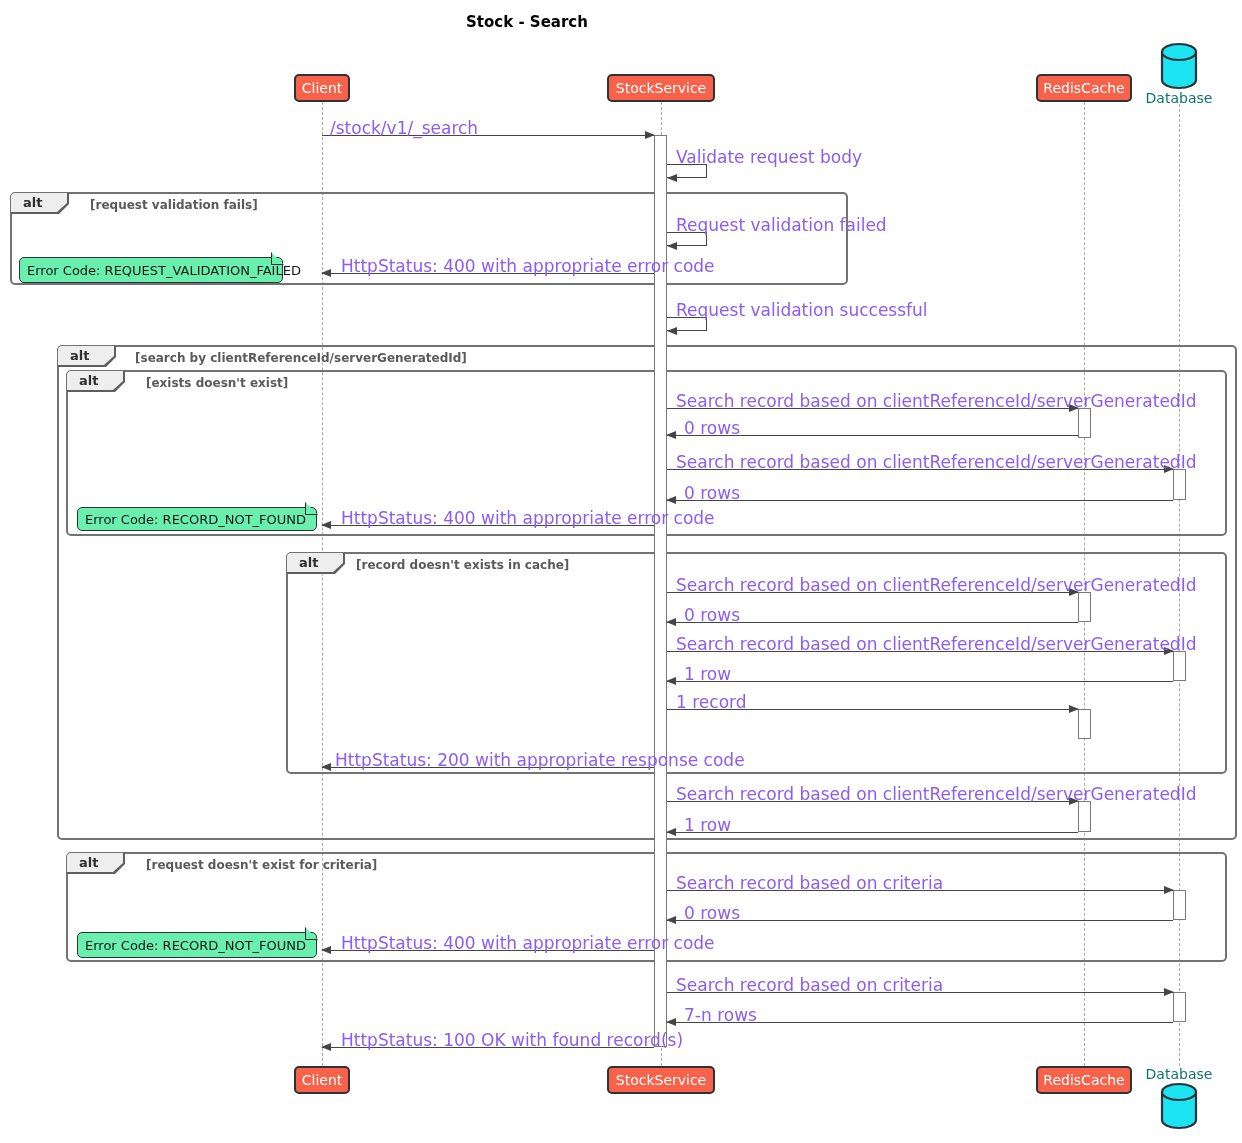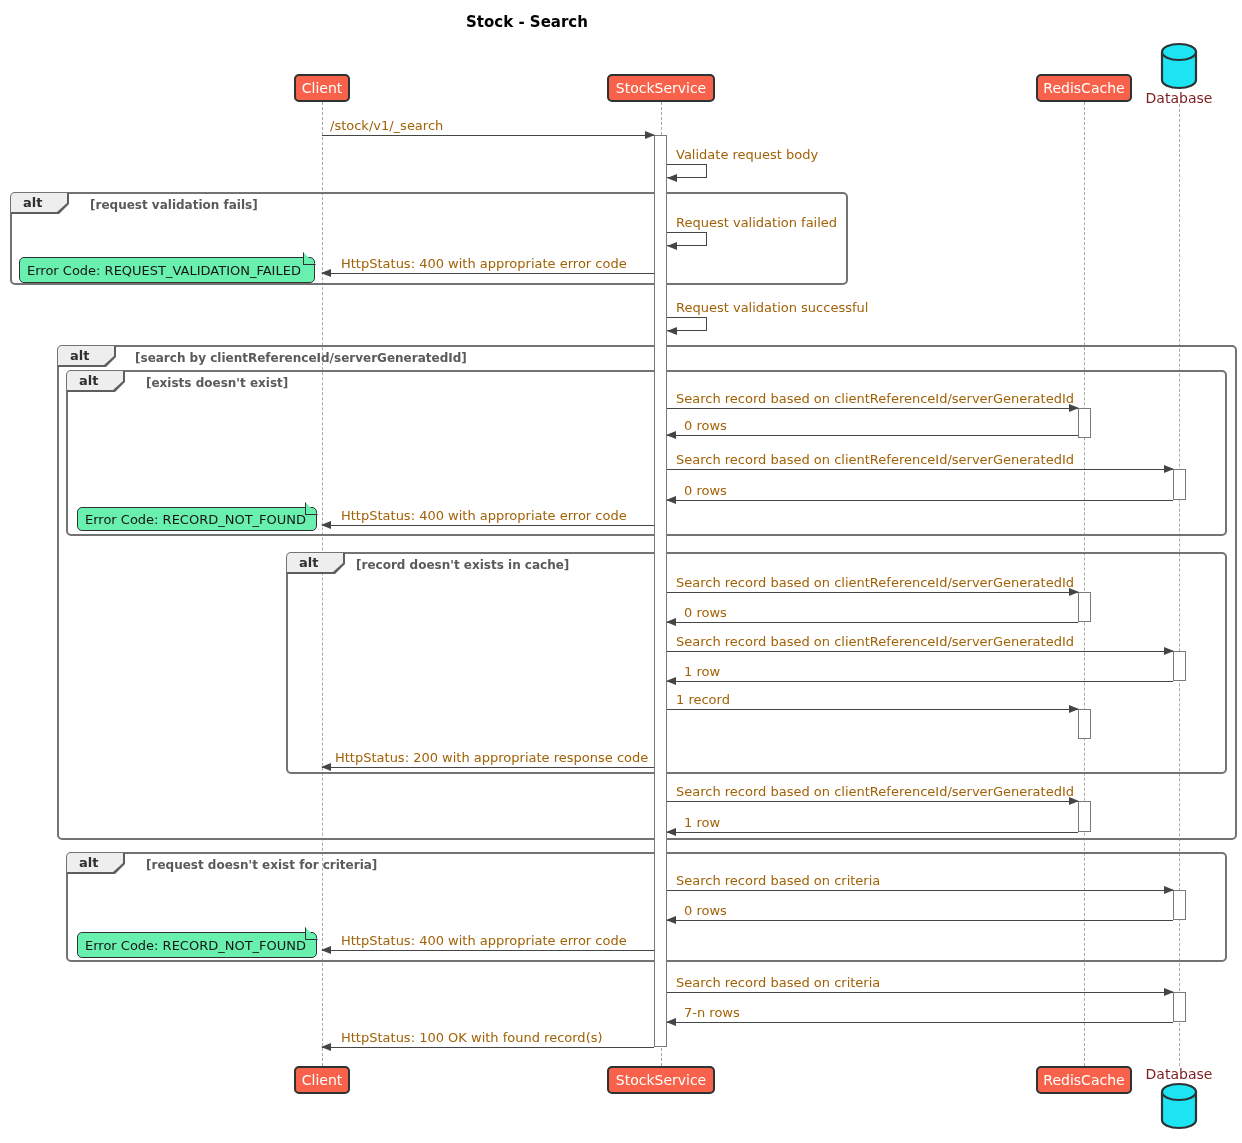--- a/index.html
+++ b/index.html
@@ -5,38 +5,38 @@
   html,body{margin:0;padding:0;background:#fff;}
   #canvas{position:relative;width:1242px;height:1143px;background:#fff;
           font-family:"DejaVu Sans","Liberation Sans",sans-serif;overflow:hidden;}
   .title{position:absolute;top:13px;left:0;width:1054px;text-align:center;
          font-size:15px;font-weight:bold;color:#000;}
   .lifeline{position:absolute;width:0;border-left:1px dashed #a9a9a9;}
   .act{position:absolute;width:13px;background:#fefefe;border:1px solid #7a7a7a;box-sizing:border-box;}
   .pbox{position:absolute;height:28px;background:#f8624a;border:2px solid #2d3235;border-radius:5px;
         color:#fff;font-size:14px;display:flex;align-items:center;justify-content:center;
         box-sizing:border-box;white-space:nowrap;}
-  .dblabel{position:absolute;width:84px;text-align:center;font-size:14px;color:#7f1d1d;}
+  .dblabel{position:absolute;width:84px;text-align:center;font-size:14px;color:#0f766e;}
   .frag{position:absolute;border:2px solid #737373;border-radius:5px;box-sizing:border-box;}
   .frag-label{position:absolute;top:-1px;left:-1px;width:58px;height:21px;}
   .frag-label .outer{position:absolute;inset:0;background:#5e5e5e;
         clip-path:polygon(0 0,100% 0,100% 52%,calc(100% - 10px) 100%,0 100%);border-top-left-radius:4px;}
   .frag-label .inner{position:absolute;left:0;top:0;width:56px;height:19px;background:#eeeeee;
         clip-path:polygon(0 0,100% 0,100% 52%,calc(100% - 10px) 100%,0 100%);border-top-left-radius:4px;}
   .frag-label .op{position:absolute;left:12px;top:2px;font-size:13px;font-weight:bold;color:#2f2f2f;}
   .guard{position:absolute;top:4px;font-size:12px;font-weight:bold;color:#5a5a5a;white-space:nowrap;}
   .line{position:absolute;height:0;border-top:1px solid #454545;}
   .arr-r::after{content:"";position:absolute;right:-1px;top:-5px;width:0;height:0;
         border-left:10px solid #454545;border-top:4px solid transparent;border-bottom:4px solid transparent;}
   .arr-l::before{content:"";position:absolute;left:-1px;top:-5px;width:0;height:0;
         border-right:10px solid #454545;border-top:4px solid transparent;border-bottom:4px solid transparent;}
   .self{position:absolute;width:40px;height:14px;border:1px solid #454545;border-left:none;box-sizing:border-box;}
   .self::before{content:"";position:absolute;left:0;bottom:-5px;width:0;height:0;
         border-right:10px solid #454545;border-top:4px solid transparent;border-bottom:4px solid transparent;}
-  .mt{position:absolute;font-size:13px;color:#a16207;white-space:nowrap;}
+  .mt{position:absolute;font-size:17px;color:#8b5cf6;white-space:nowrap;}
   .note{position:absolute;background:#69f0ae;border:1.5px solid #2d3235;border-radius:5px;
         box-sizing:border-box;font-size:13px;color:#161616;display:flex;align-items:center;
         padding-left:7px;white-space:nowrap;}
   .fold{position:absolute;top:-6px;right:-2px;width:13px;height:13px;background:#69f0ae;
         border:1.5px solid #2d3235;box-sizing:border-box;
         clip-path:polygon(0 0,100% 100%,0 100%);}
   svg{display:block;}
 </style>
 </head>
 <body>
@@ -166,21 +166,21 @@
 
   <div class="line arr-r" style="left:667px;width:506px;top:992px;"></div>
   <span class="mt" style="left:676px;top:975px;">Search record based on criteria</span>
 
   <div class="line arr-l" style="left:667px;width:506px;top:1022px;"></div>
   <span class="mt" style="left:684px;top:1005px;">7-n rows</span>
 
   <div class="line arr-l" style="left:322px;width:332px;top:1047px;"></div>
   <span class="mt" style="left:341px;top:1030px;">HttpStatus: 100 OK with found record(s)</span>
 
-  <div class="note" style="left:19px;top:257px;width:296px;height:26px;">
+  <div class="note" style="left:19px;top:257px;width:264px;height:26px;">
     <span>Error Code: REQUEST_VALIDATION_FAILED</span>
       <div class="fold"></div>
   </div>
   <div class="note" style="left:77px;top:507px;width:240px;height:24px;">
     <span>Error Code: RECORD_NOT_FOUND</span>
       <div class="fold"></div>
   </div>
   <div class="note" style="left:77px;top:932px;width:240px;height:26px;">
     <span>Error Code: RECORD_NOT_FOUND</span>
       <div class="fold"></div>

